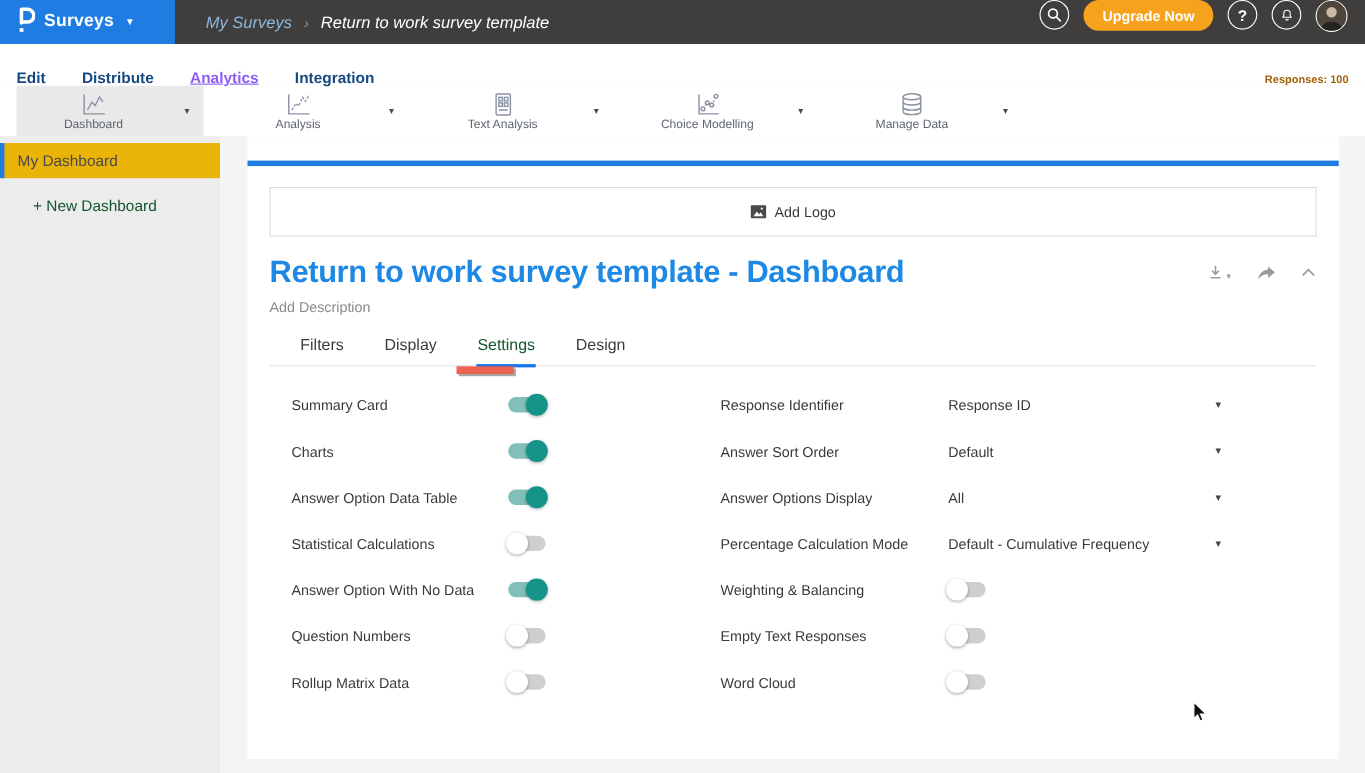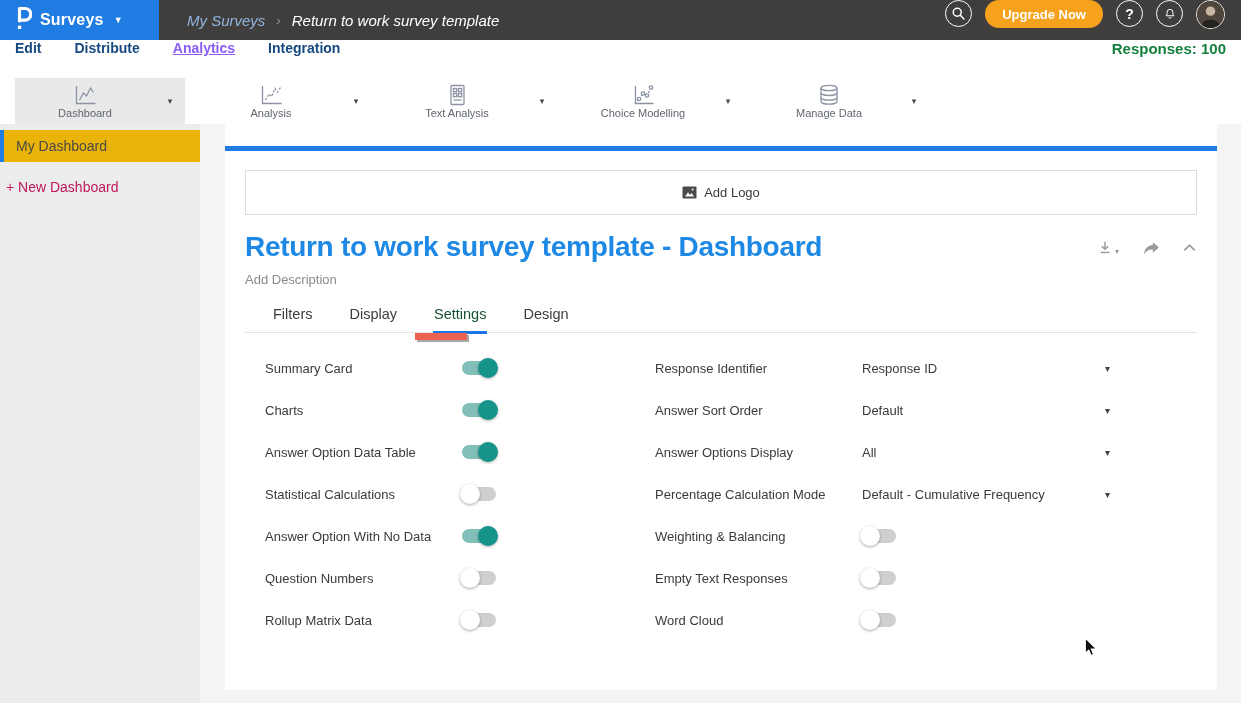--- a/index.html
+++ b/index.html
@@ -14,39 +14,39 @@
   .crumbs { display:flex; align-items:center; margin-left:28px; font-size:15px; gap:11px; color:#fff;font-style:italic; }
   .crumb-parent { color:#8fb6de; }
   .crumb-sep { color:#9c9c9c; font-size:13px; }
   .crumb-current { color:#fff; }
   .top-actions { margin-left:auto; display:flex; gap:13px; padding-right:16px; }
   .circle-btn { width:27px; height:27px; border:1.5px solid #fff; border-radius:50%; display:flex; align-items:center; justify-content:center; color:#fff; font-size:14px; font-weight:700; cursor:pointer; flex:none; }
   .upgrade-btn { background:#f6a21d; color:#fff; border:none; border-radius:15px; height:28px; padding:0 17px; font-size:13px; font-weight:700; font-family:inherit; cursor:pointer; }
   .avatar { width:29px; height:29px; border-radius:50%; overflow:hidden; border:1.5px solid #fff; cursor:pointer; flex:none; }
 
   
-  .subnav { height:38px; background:#fff; display:flex; align-items:flex-start; padding:0 15px; gap:33px; }
+  .subnav { height:38px; background:#fff; display:flex; align-items:flex-end; padding:0 15px; gap:33px; }
   .subnav-link { font-size:14px; font-weight:700; color:#15497f; text-decoration:none; cursor:pointer; }
   .subnav-link.active { color:#8b5cf6; text-decoration:underline; }
-  .responses { margin-left:auto; color:#15803d; font-size:15px; font-weight:700; }
+  .responses { margin-left:auto; color:#a16207; font-size:10px; font-weight:700; }
 
   
   .toolbar { height:46px; background:#fff; display:flex; padding-left:15px; }
   .tool { display:flex; align-items:stretch; margin-right:16px; cursor:pointer; }
   .tool.selected { background:#e9e9e9; }
   .tool-main { width:140px; display:flex; flex-direction:column; align-items:center; justify-content:center; }
   .tool-label { font-size:11px; color:#5f6670; margin-top:0px; white-space:nowrap; }
   .tool-caret { width:30px; display:flex; align-items:center; justify-content:center; color:#4a4a4a; font-size:9px; }
   .tool svg { stroke:#8b93a2; fill:none; stroke-width:1.3; }
 
   
   .content-row { display:flex; height:579px; }
   .sidebar { width:200px; background:#ececec; flex:none; }
   .side-item { margin-top:6px; height:32px; background:#eab308; border-left:4px solid #1e7ce2; display:flex; align-items:center; padding-left:12px; font-size:14px; color:#4a4a4a; cursor:pointer; }
-  .new-dash { margin:17px 0 0 6px; color:#be185d; font-size:14px; cursor:pointer; }
+  .new-dash { margin:17px 0 0 30px; color:#14532d; font-size:14px; cursor:pointer; }
   .gutter { width:25px; background:#f4f4f4; flex:none; }
   .panel { width:992px; height:566px; background:#fff; padding:0 20px; flex:none; }
 
   .blue-bar { height:5px; background:#1e7ce2; margin:22px -20px 0 -20px; }
   .logo-box { margin-top:19px; height:45px; border:1px solid #dcdcdc; display:flex; align-items:center; justify-content:center; gap:7px; font-size:13px; color:#3a3a3a; cursor:pointer; }
 
   .title-row { margin-top:16px; display:flex; align-items:flex-start; }
   .page-title { font-size:28px; font-weight:700; color:#1e88e5; letter-spacing:-0.3px; }
   .title-icons { margin-left:auto; display:flex; align-items:center; gap:22px; margin-top:8px; }
   .title-icons .ticon { cursor:pointer; display:flex; align-items:flex-end; }

